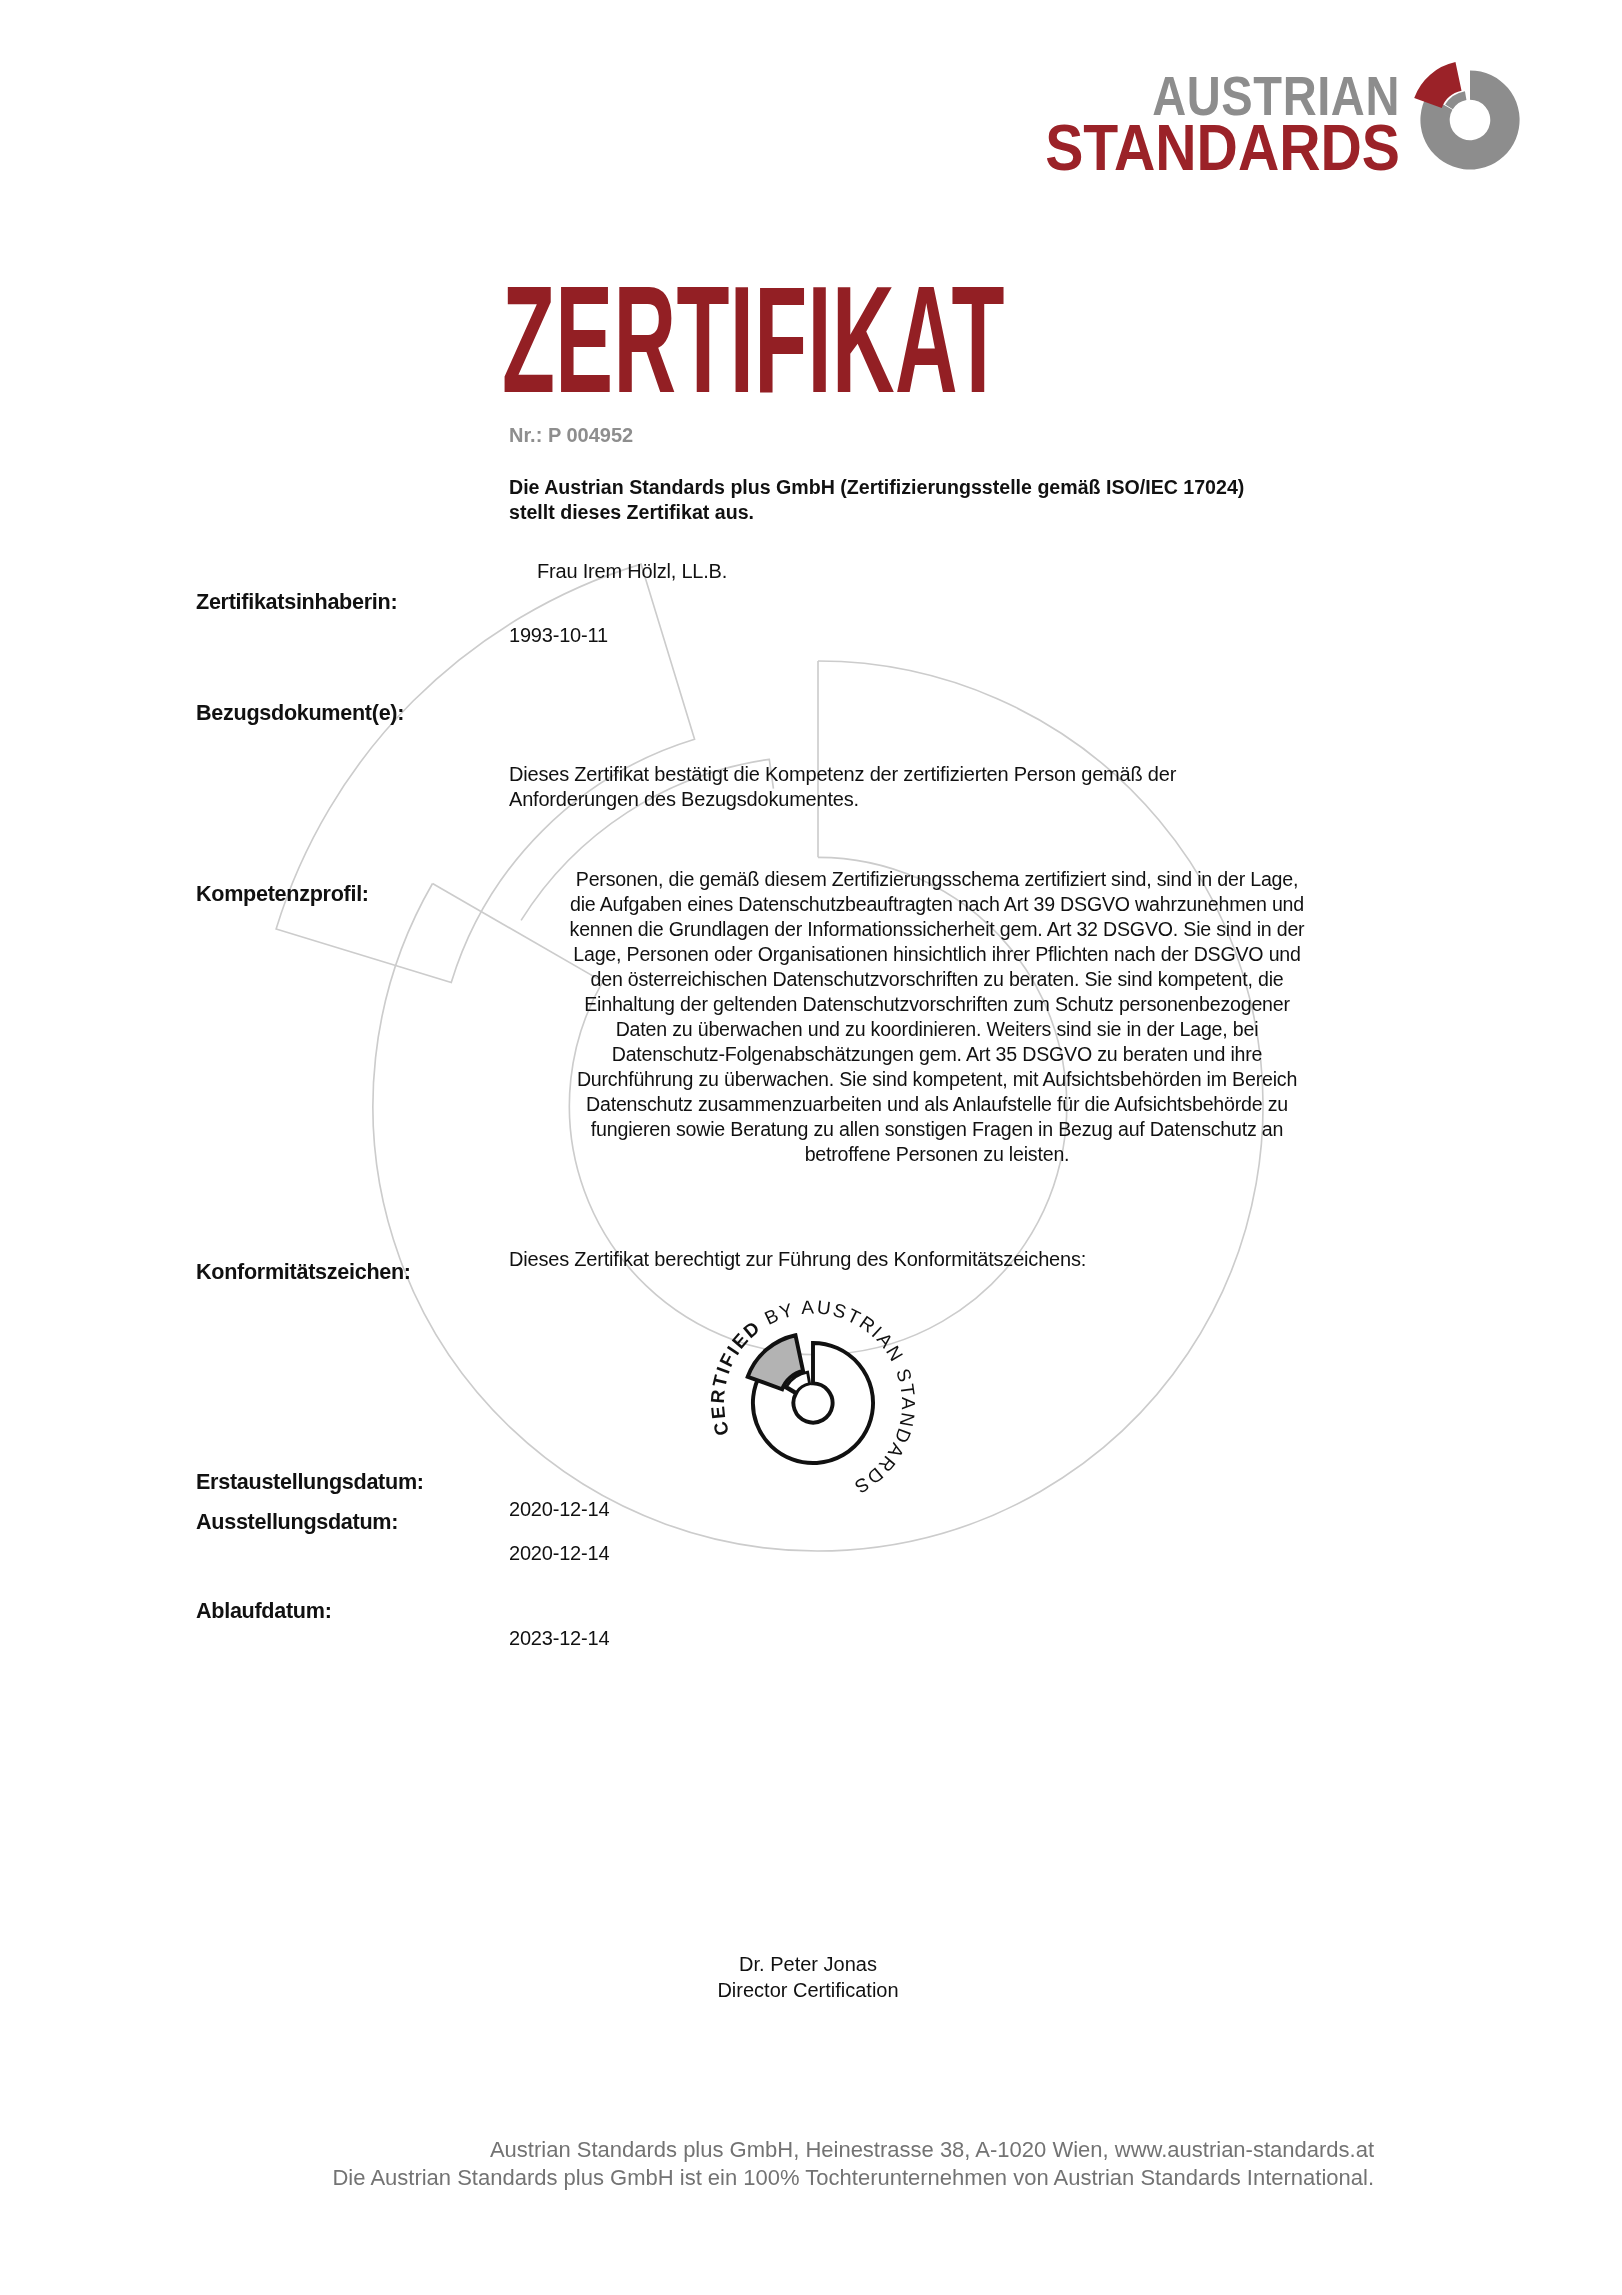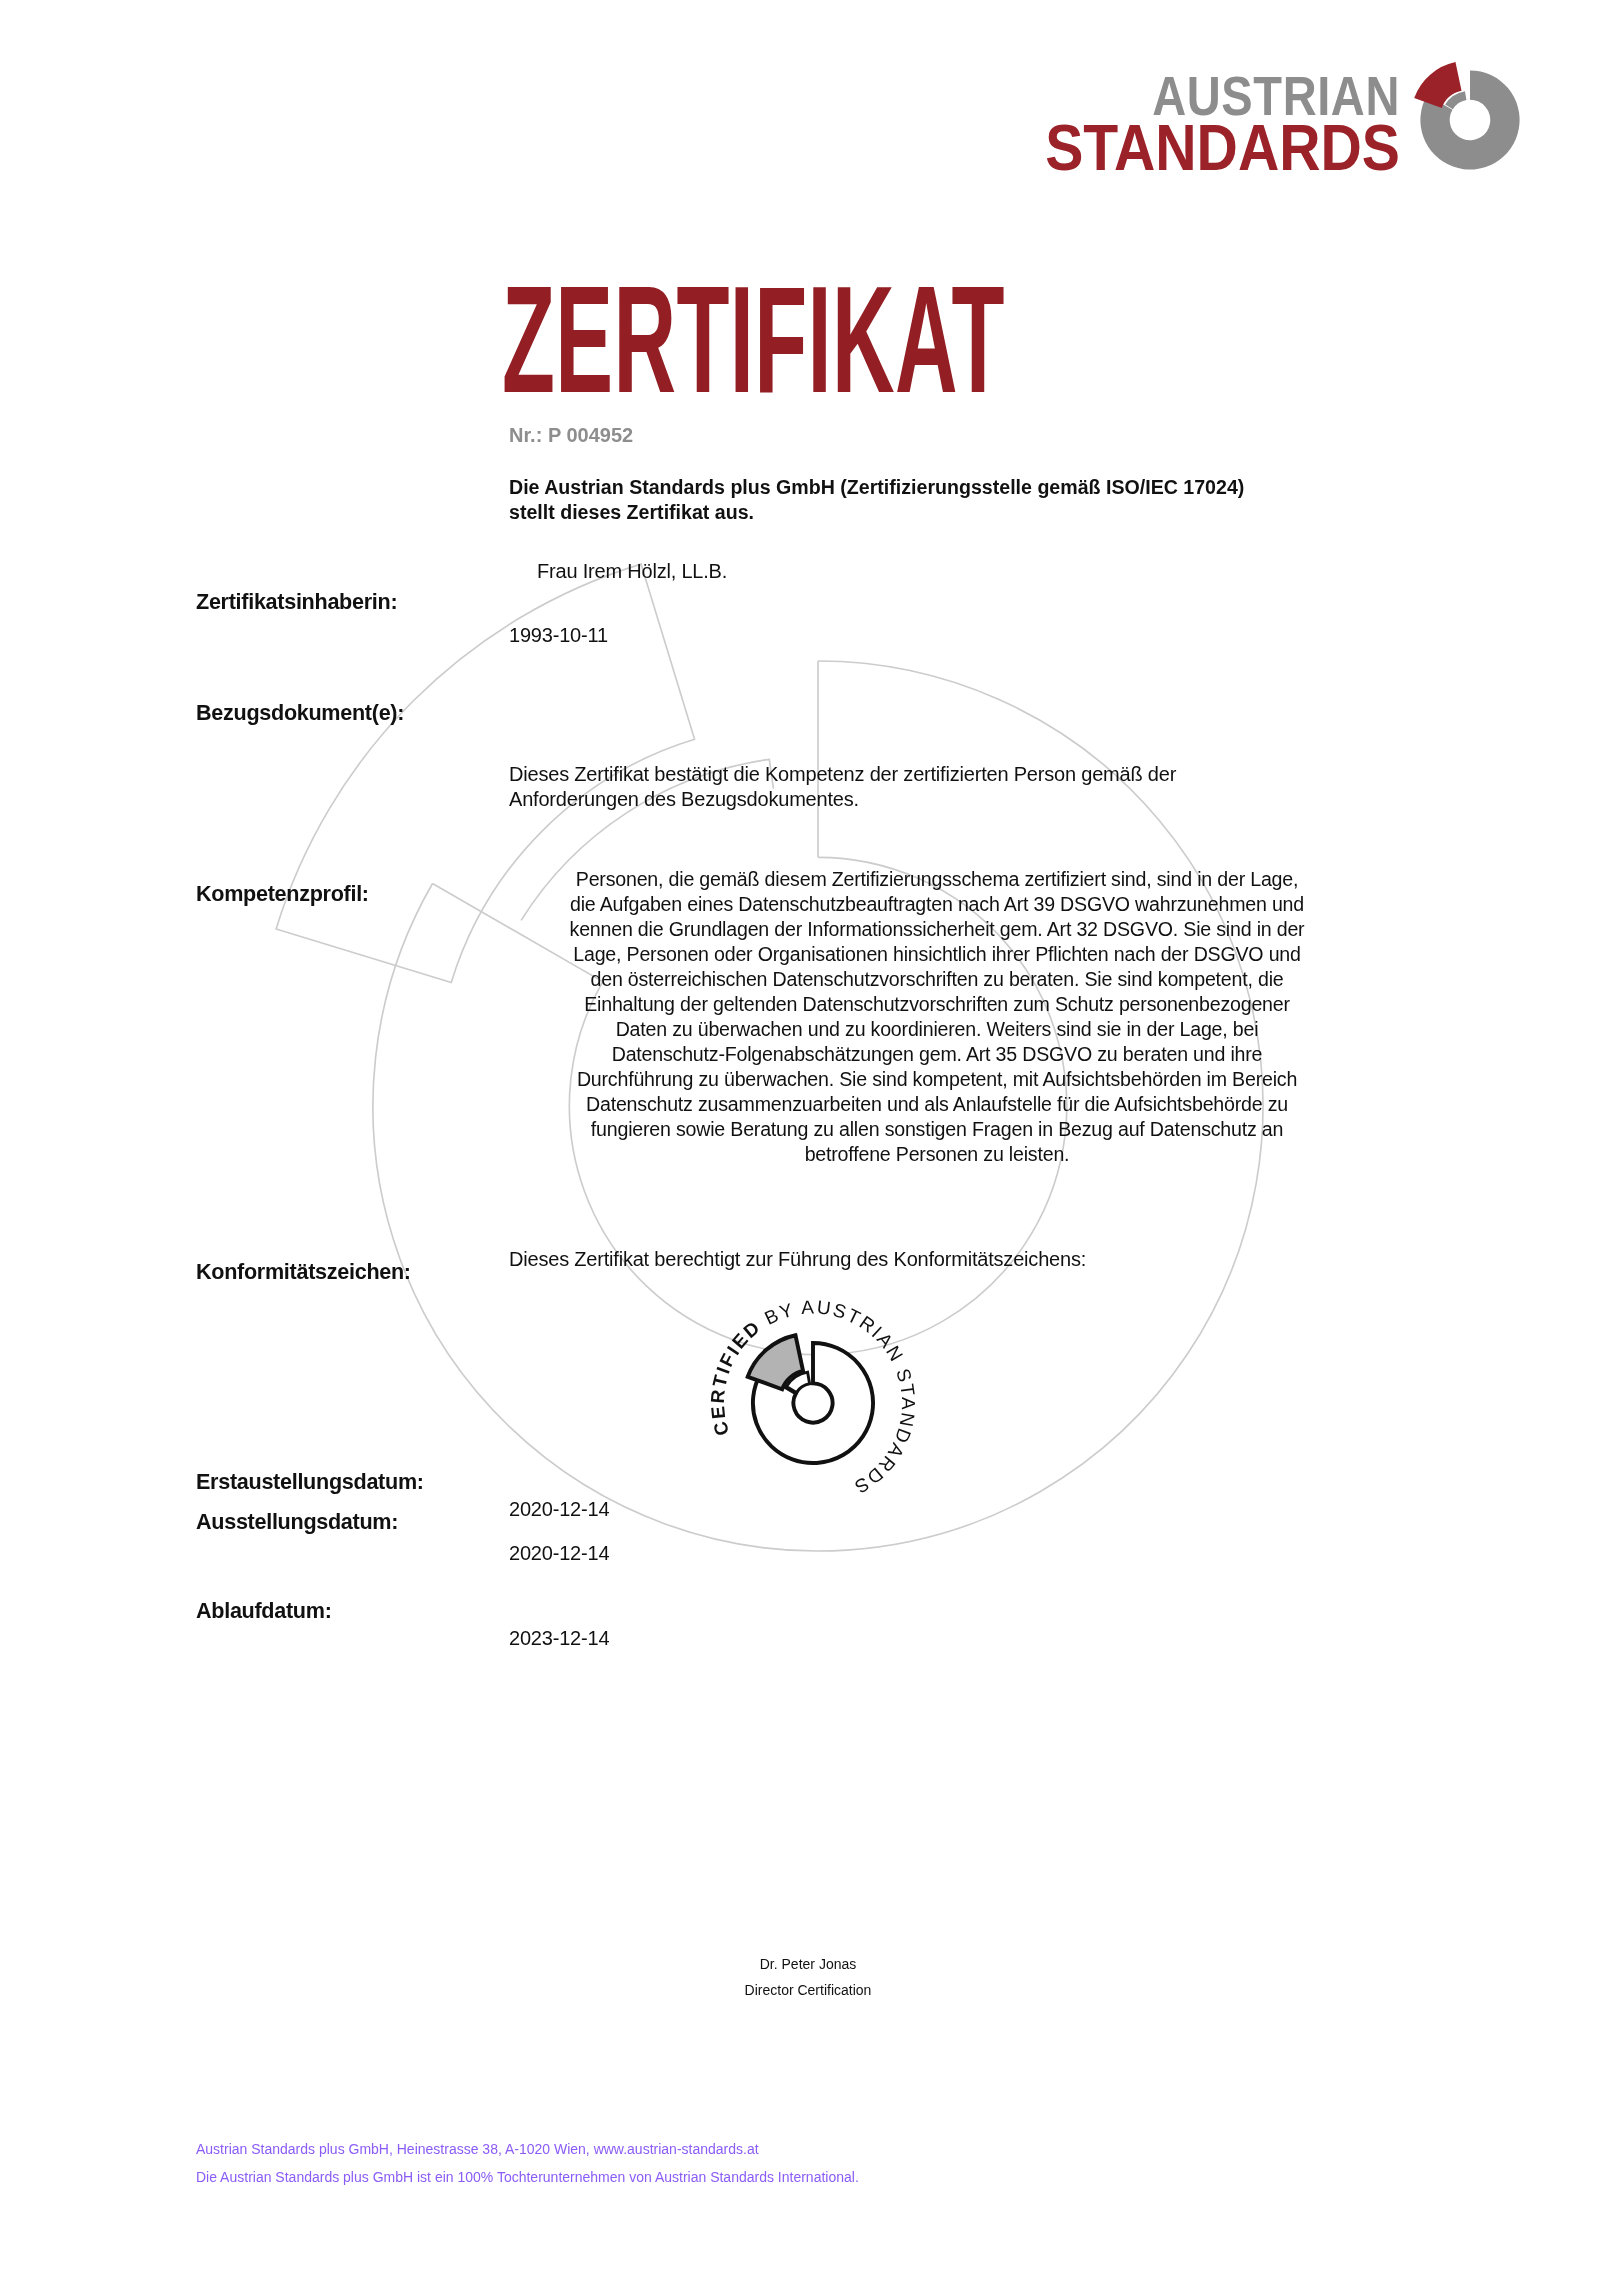--- a/index.html
+++ b/index.html
@@ -65,26 +65,26 @@
   .competence-text { width: 856px; }
   .ref-note { width: 856px; }
 
   
   .badge { position: absolute; left: 702px; top: 1292px; width: 222px; height: 222px; }
   .badge-text { font-family: "Liberation Sans", sans-serif; font-size: 29px; letter-spacing: 3px; fill: #111111; }
   .badge-text .bold { font-weight: bold; }
 
   .signature {
     position: absolute; left: 589px; top: 1951px; width: 438px;
-    text-align: center; font-size: 14px; line-height: 26px;
+    text-align: center; font-size: 20px; line-height: 26px;
   }
 
   .footer {
     position: absolute; left: 196px; top: 2136px; width: 1178px;
-    font-size: 14px; color: #8b5cf6; line-height: 27.5px;
+    font-size: 22px; color: #737373; line-height: 27.5px; text-align: right;
   }
 </style>
 </head>
 <body>
 
 <div class="page">
 
   <svg class="watermark" viewBox="-900 -900 1800 1800" aria-hidden="true">
     <g stroke="#cccccc" stroke-width="2.5" fill="none">
       <path d="M 0 -680 A 680 680 0 1 1 -589 -340"></path>

